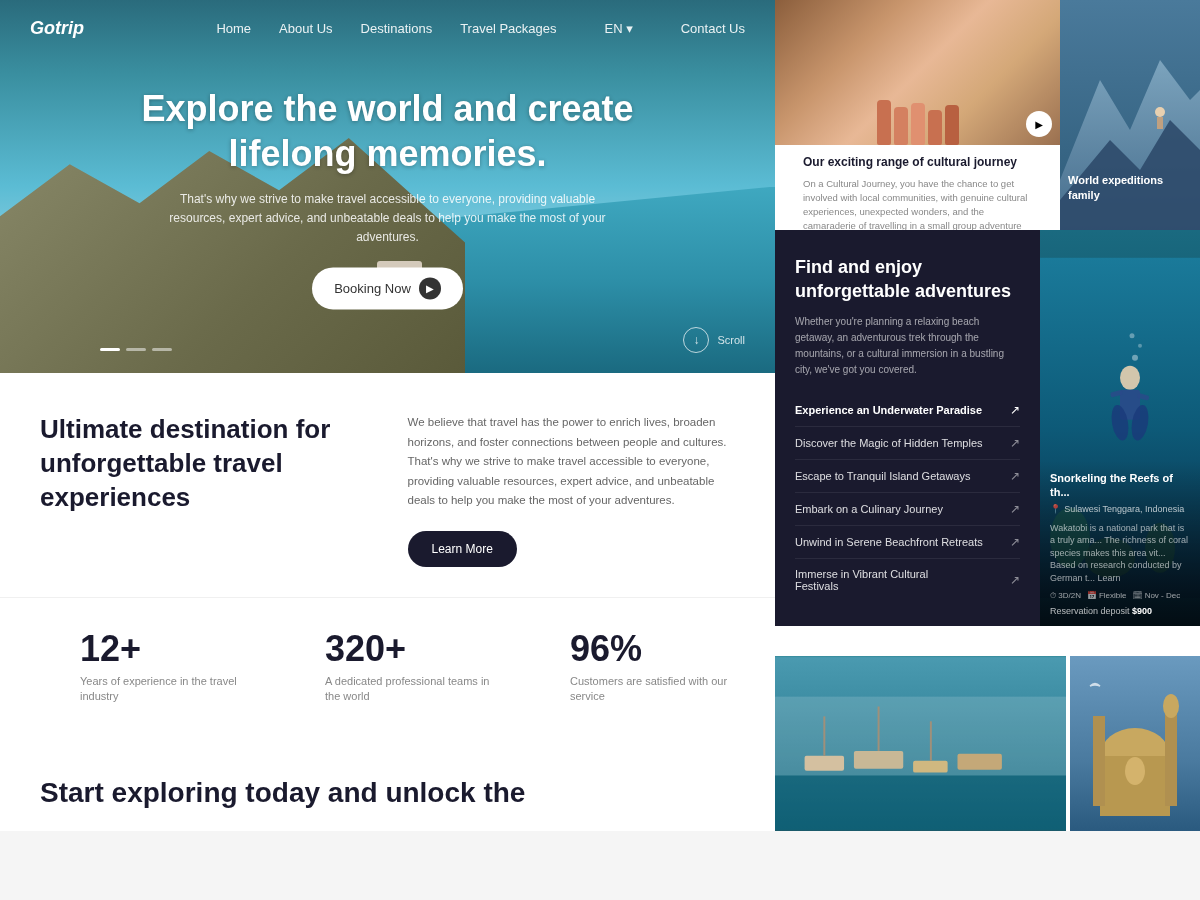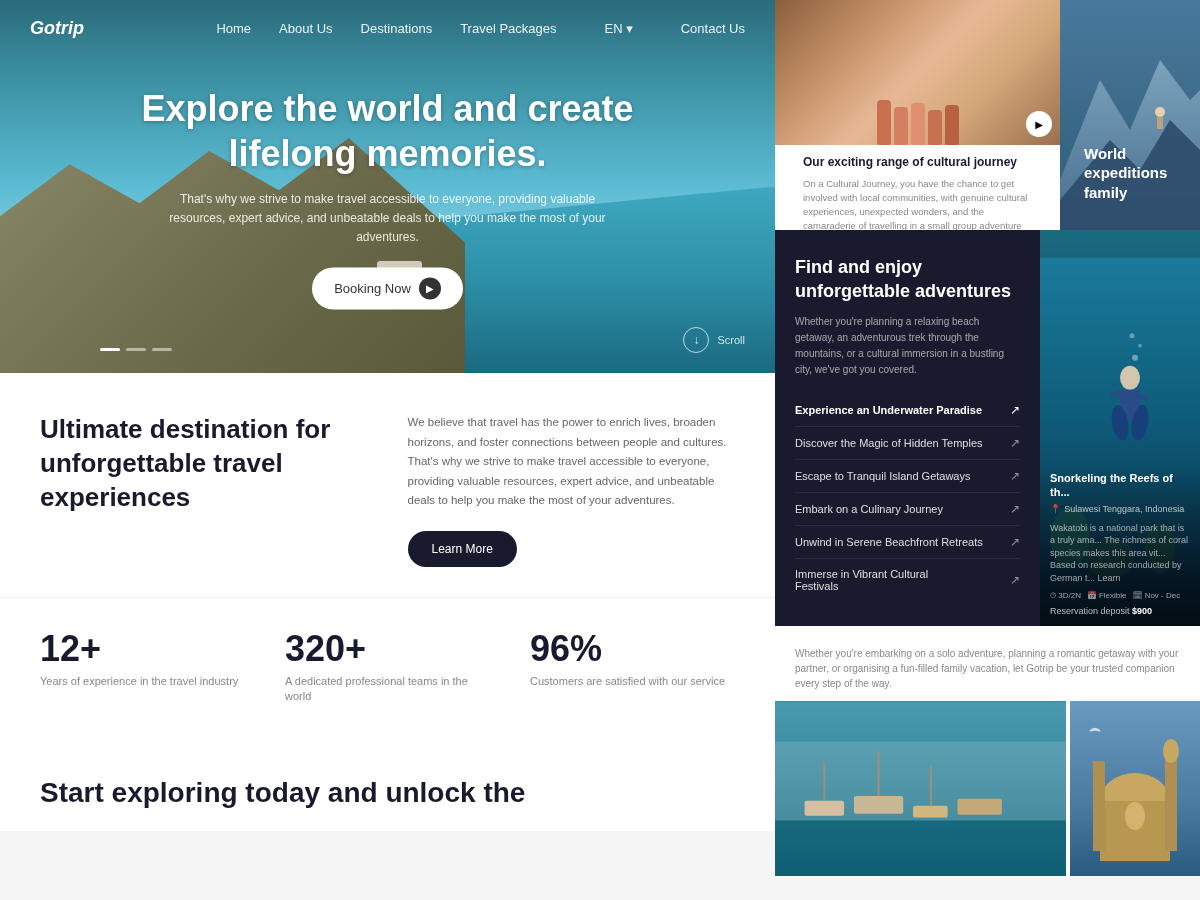--- a/index.html
+++ b/index.html
@@ -235,21 +235,21 @@
     }
 
     
     .stats-section {
       padding: 30px 40px;
       display: flex;
       gap: 40px;
       background: white;
       border-top: 1px solid #f0f0f0;
     }
-    .stat-item { flex: 1; }
+    .stat-item { flex: 1; margin-left: 40px; }
     .stat-number {
       font-size: 36px;
       font-weight: 700;
       color: #1a1a2e;
     }
     .stat-label {
       font-size: 11px;
       color: #888;
       margin-top: 4px;
       line-height: 1.4;
@@ -348,25 +348,25 @@
     }
     .card-expeditions-img {
       width: 100%;
       height: 100%;
       background: linear-gradient(to bottom, #4a7a9b 0%, #2d5a78 40%, #1a3a4f 100%);
       position: relative;
     }
     .card-expeditions-title {
       position: absolute;
       bottom: 20px;
-      left: 16px;
+      left: 0;
       right: 0;
       padding: 8px;
       color: white;
-      font-size: 15px;
+      font-size: 11px;
       font-weight: 700;
       line-height: 1.3;
       z-index: 2;
     }
 
     
     .adventure-section {
       background: #1a1a2e;
       display: flex;
       min-height: 340px;
@@ -742,21 +742,20 @@
             <span class="deposit-amount">$900</span>
           </div>
         </div>
       </div>
     </div>
 
   </div>
 
   <div class="holiday-section">
     <div class="holiday-header">
-      <div class="holiday-subtitle">Whether you're embarking on a solo adventure, planning a romantic getaway with your partner, or organising a fun-filled family vacation, let Gotrip be your trusted companion every step of the way.</div>
     </div>
     <div class="holiday-images">
 
       <div class="holiday-img-main">
         <svg width="100%" height="175" viewBox="0 0 295 175" xmlns="http://www.w3.org/2000/svg">
           <defs>
             <linearGradient id="harborGrad" x1="0" y1="0" x2="0" y2="1">
               <stop offset="0%" stop-color="#4a9ab0"></stop>
               <stop offset="100%" stop-color="#1a6a80"></stop>
             </linearGradient>

